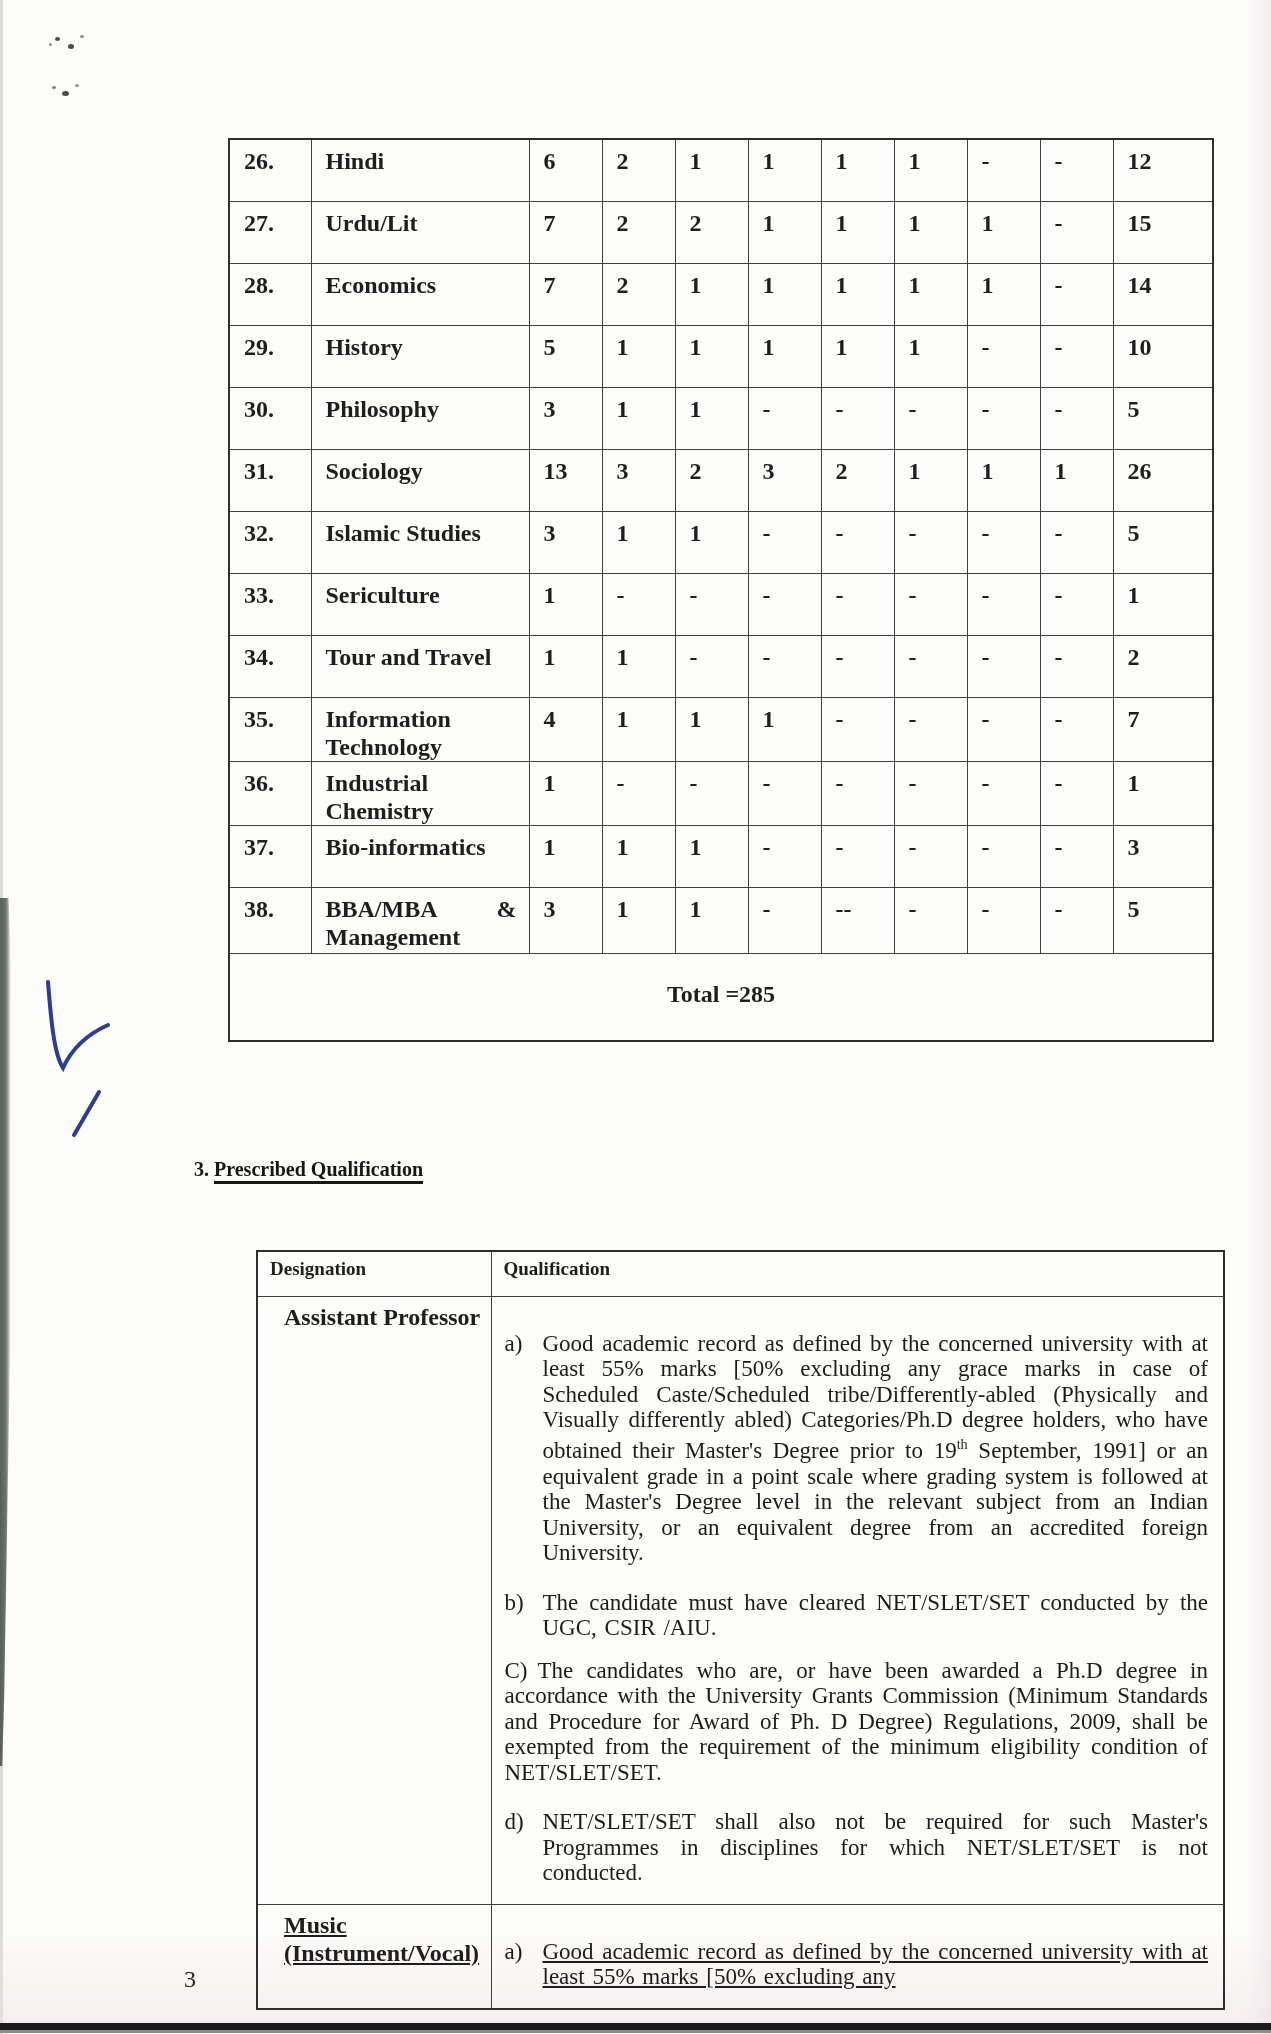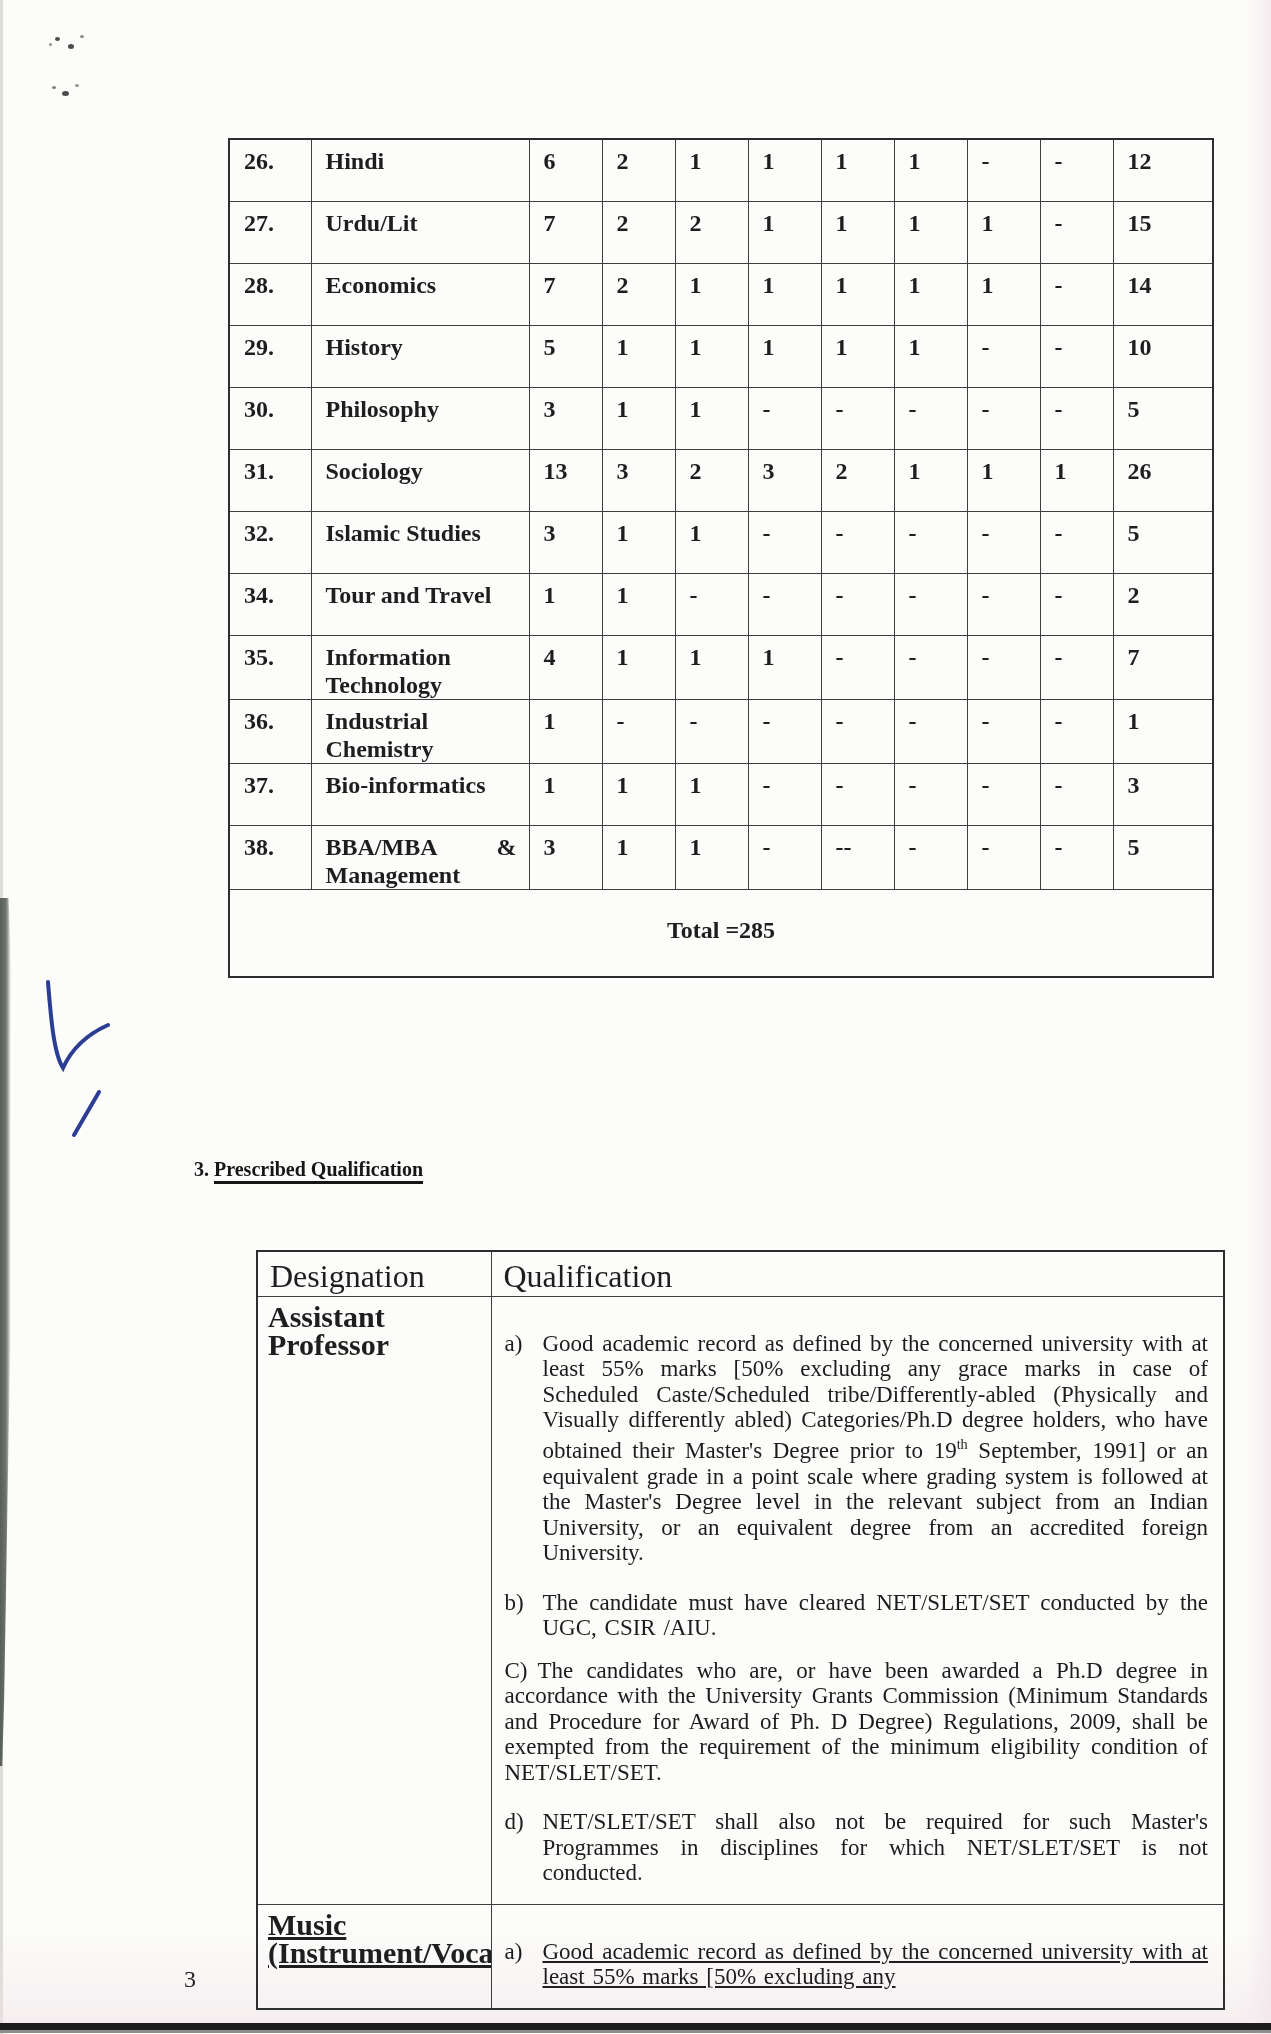--- a/index.html
+++ b/index.html
@@ -57,24 +57,24 @@
   .sec-heading .underlined{
     text-decoration:underline;text-decoration-thickness:2.5px;text-underline-offset:5px;
   }
   
   .qtable{
     position:absolute;left:256px;top:1250px;width:967px;
     border:2px solid #2e2e2e;
   }
   .qtable td{border:1.5px solid #3f3f3f;vertical-align:top;overflow:hidden;}
   .qtable thead tr{height:45px;}
-  .qtable thead td{font-size:32px;font-weight:normal;padding:6px 10px 0 12px;}
+  .qtable thead td{font-size:19px;font-weight:bold;padding:6px 10px 0 12px;}
   .qtable tbody tr.r-assistant{height:590px;}
   .qtable tbody tr.r-music{height:60px;text-decoration:underline;}
-  .desig-cell{font-size:30px;font-weight:bold;line-height:28px;padding:6px 6px 0 10px;}
+  .desig-cell{font-size:24px;font-weight:bold;line-height:28px;padding:6px 6px 0 26px;}
   .qwrap{padding:9px 14px 0 12px;height:100%;box-sizing:border-box;overflow:hidden;}
   .qpara{
     font-size:23px;line-height:25.5px;text-align:justify;
     word-spacing:2px;margin:0 0 17px 0;color:#1c1c1c;
   }
   .qpara.hang{padding-left:38px;text-indent:-38px;margin-top:24px;}
   .qpara.hang .plabel{display:inline-block;width:38px;text-indent:0;}
   .qpara.flat .plabel{display:inline;margin-right:10px;}
   .qpara sup{font-size:.62em;}
   
@@ -200,20 +200,33 @@
         <td class="c-subj">Islamic Studies</td>
         <td class="c-num">3</td>
         <td class="c-num">1</td>
         <td class="c-num">1</td>
         <td class="c-num">-</td>
         <td class="c-num">-</td>
         <td class="c-num">-</td>
         <td class="c-num">-</td>
         <td class="c-num">-</td>
         <td class="c-num c-total">5</td>
+      </tr>
+      <tr>
+        <td class="c-sno">33.</td>
+        <td class="c-subj">Sericulture</td>
+        <td class="c-num">1</td>
+        <td class="c-num">-</td>
+        <td class="c-num">-</td>
+        <td class="c-num">-</td>
+        <td class="c-num">-</td>
+        <td class="c-num">-</td>
+        <td class="c-num">-</td>
+        <td class="c-num">-</td>
+        <td class="c-num c-total">1</td>
       </tr>
       <tr>
         <td class="c-sno">34.</td>
         <td class="c-subj">Tour and Travel</td>
         <td class="c-num">1</td>
         <td class="c-num">1</td>
         <td class="c-num">-</td>
         <td class="c-num">-</td>
         <td class="c-num">-</td>
         <td class="c-num">-</td>

